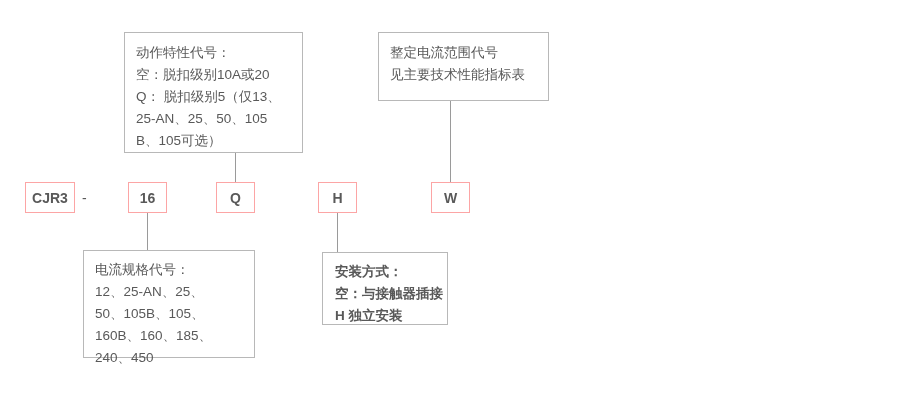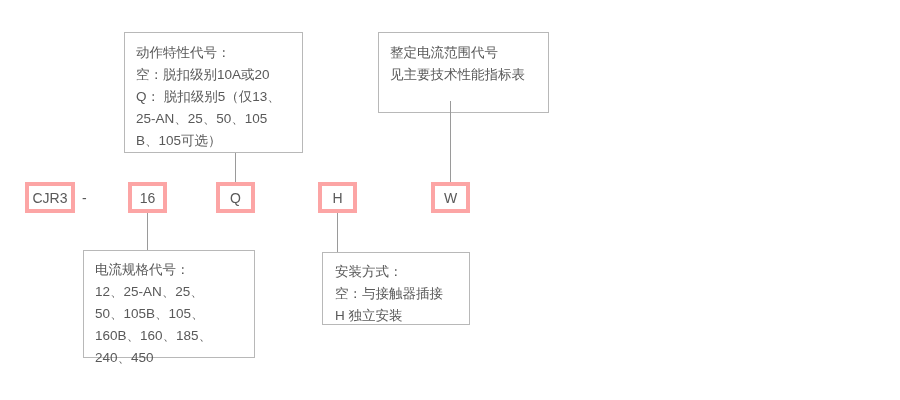--- a/index.html
+++ b/index.html
@@ -29,27 +29,28 @@
     background: #ffffff;
     font-size: 13.5px;
     line-height: 22px;
     color: #595959;
     white-space: pre-line;
   }
 
   .code-box {
     position: absolute;
     box-sizing: border-box;
-    border: 4px solid #fca5a5;
+    border: 1px solid #fca5a5;
     background: #ffffff;
     display: flex;
     align-items: center;
     justify-content: center;
     font-size: 14px;
     color: #595959;
+    font-weight: bold;
   }
 
   .connector {
     position: absolute;
     background: #9a9a9a;
   }
   .connector.v { width: 1px; }
 
   .plain-text {
     position: absolute;
@@ -66,40 +67,41 @@
     width: 179px;
     height: 121px;
     padding: 9px 0 0 11px;
   }
 
   
   #note-current-range {
     left: 378px;
     top: 32px;
     width: 171px;
-    height: 81px;
+    height: 69px;
     padding: 9px 0 0 11px;
   }
 
   
   #note-spec {
     left: 83px;
     top: 250px;
     width: 172px;
     height: 108px;
     padding: 8px 0 0 11px;
   }
 
   
   #note-mount {
     left: 322px;
     top: 252px;
-    width: 148px;
+    width: 126px;
     height: 73px;
     padding: 8px 0 4px 12px;
+    font-weight: bold;
   }
 
   
   #code-cjr3 { left: 25px;  top: 182px; width: 50px; height: 31px; }
   #code-13   { left: 128px; top: 182px; width: 39px; height: 31px; }
   #code-q    { left: 216px; top: 182px; width: 39px; height: 31px; }
   #code-h    { left: 318px; top: 182px; width: 39px; height: 31px; }
   #code-w    { left: 431px; top: 182px; width: 39px; height: 31px; }
 
   

